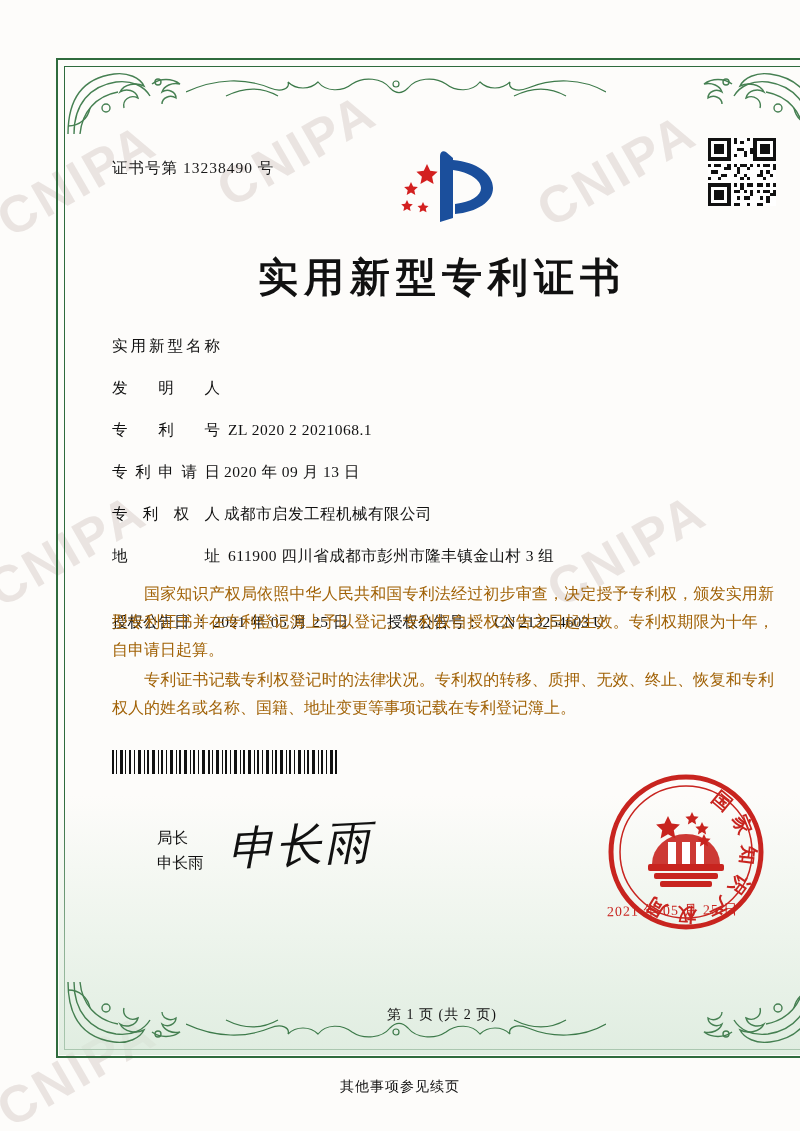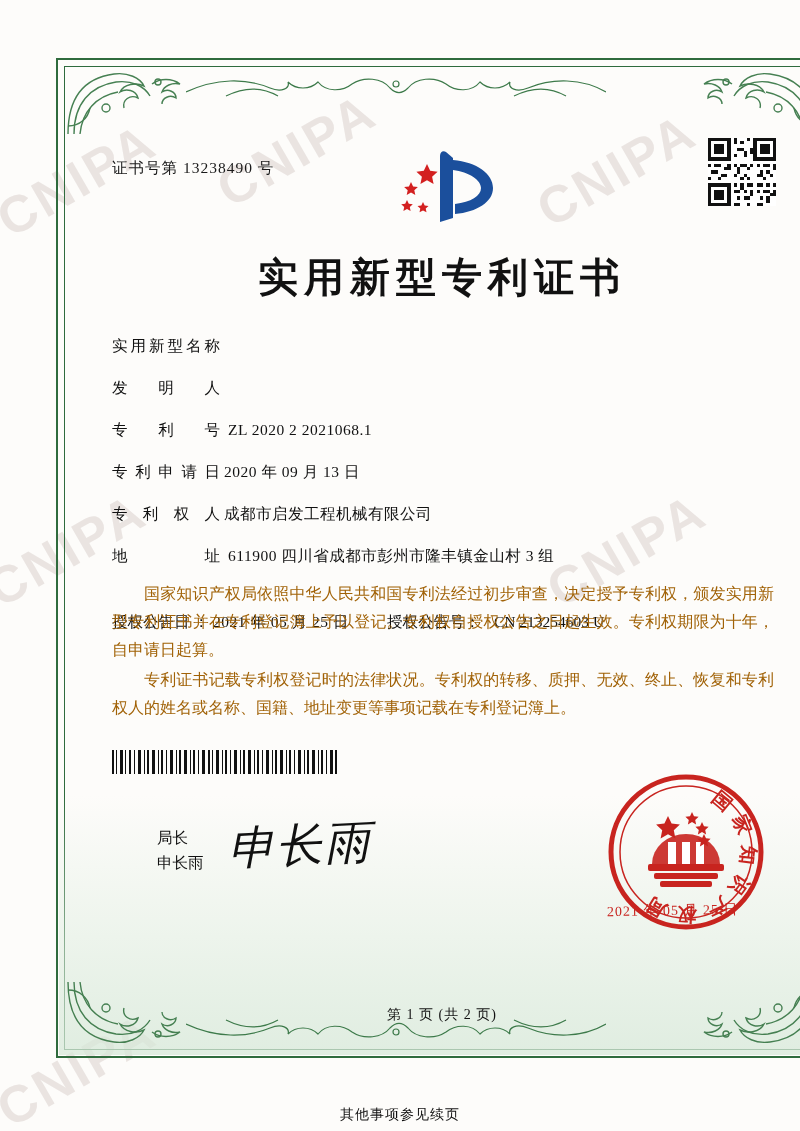--- a/index.html
+++ b/index.html
@@ -237,21 +237,20 @@
   .outside-note {
     position: absolute;
     left: 0;
     right: 0;
     top: 1078px;
     text-align: center;
     font-size: 14px;
     color: #111;
     letter-spacing: 1px;
     z-index: 3;
-    margin-top: 28px;
   }
 
   
   .tint {
     position: absolute;
     left: 3px; right: 3px; bottom: 3px;
     height: 260px;
     background: linear-gradient(to bottom, rgba(225,238,225,0) 0%, rgba(221,236,222,.55) 60%, rgba(214,232,216,.75) 100%);
     pointer-events: none;
   }

